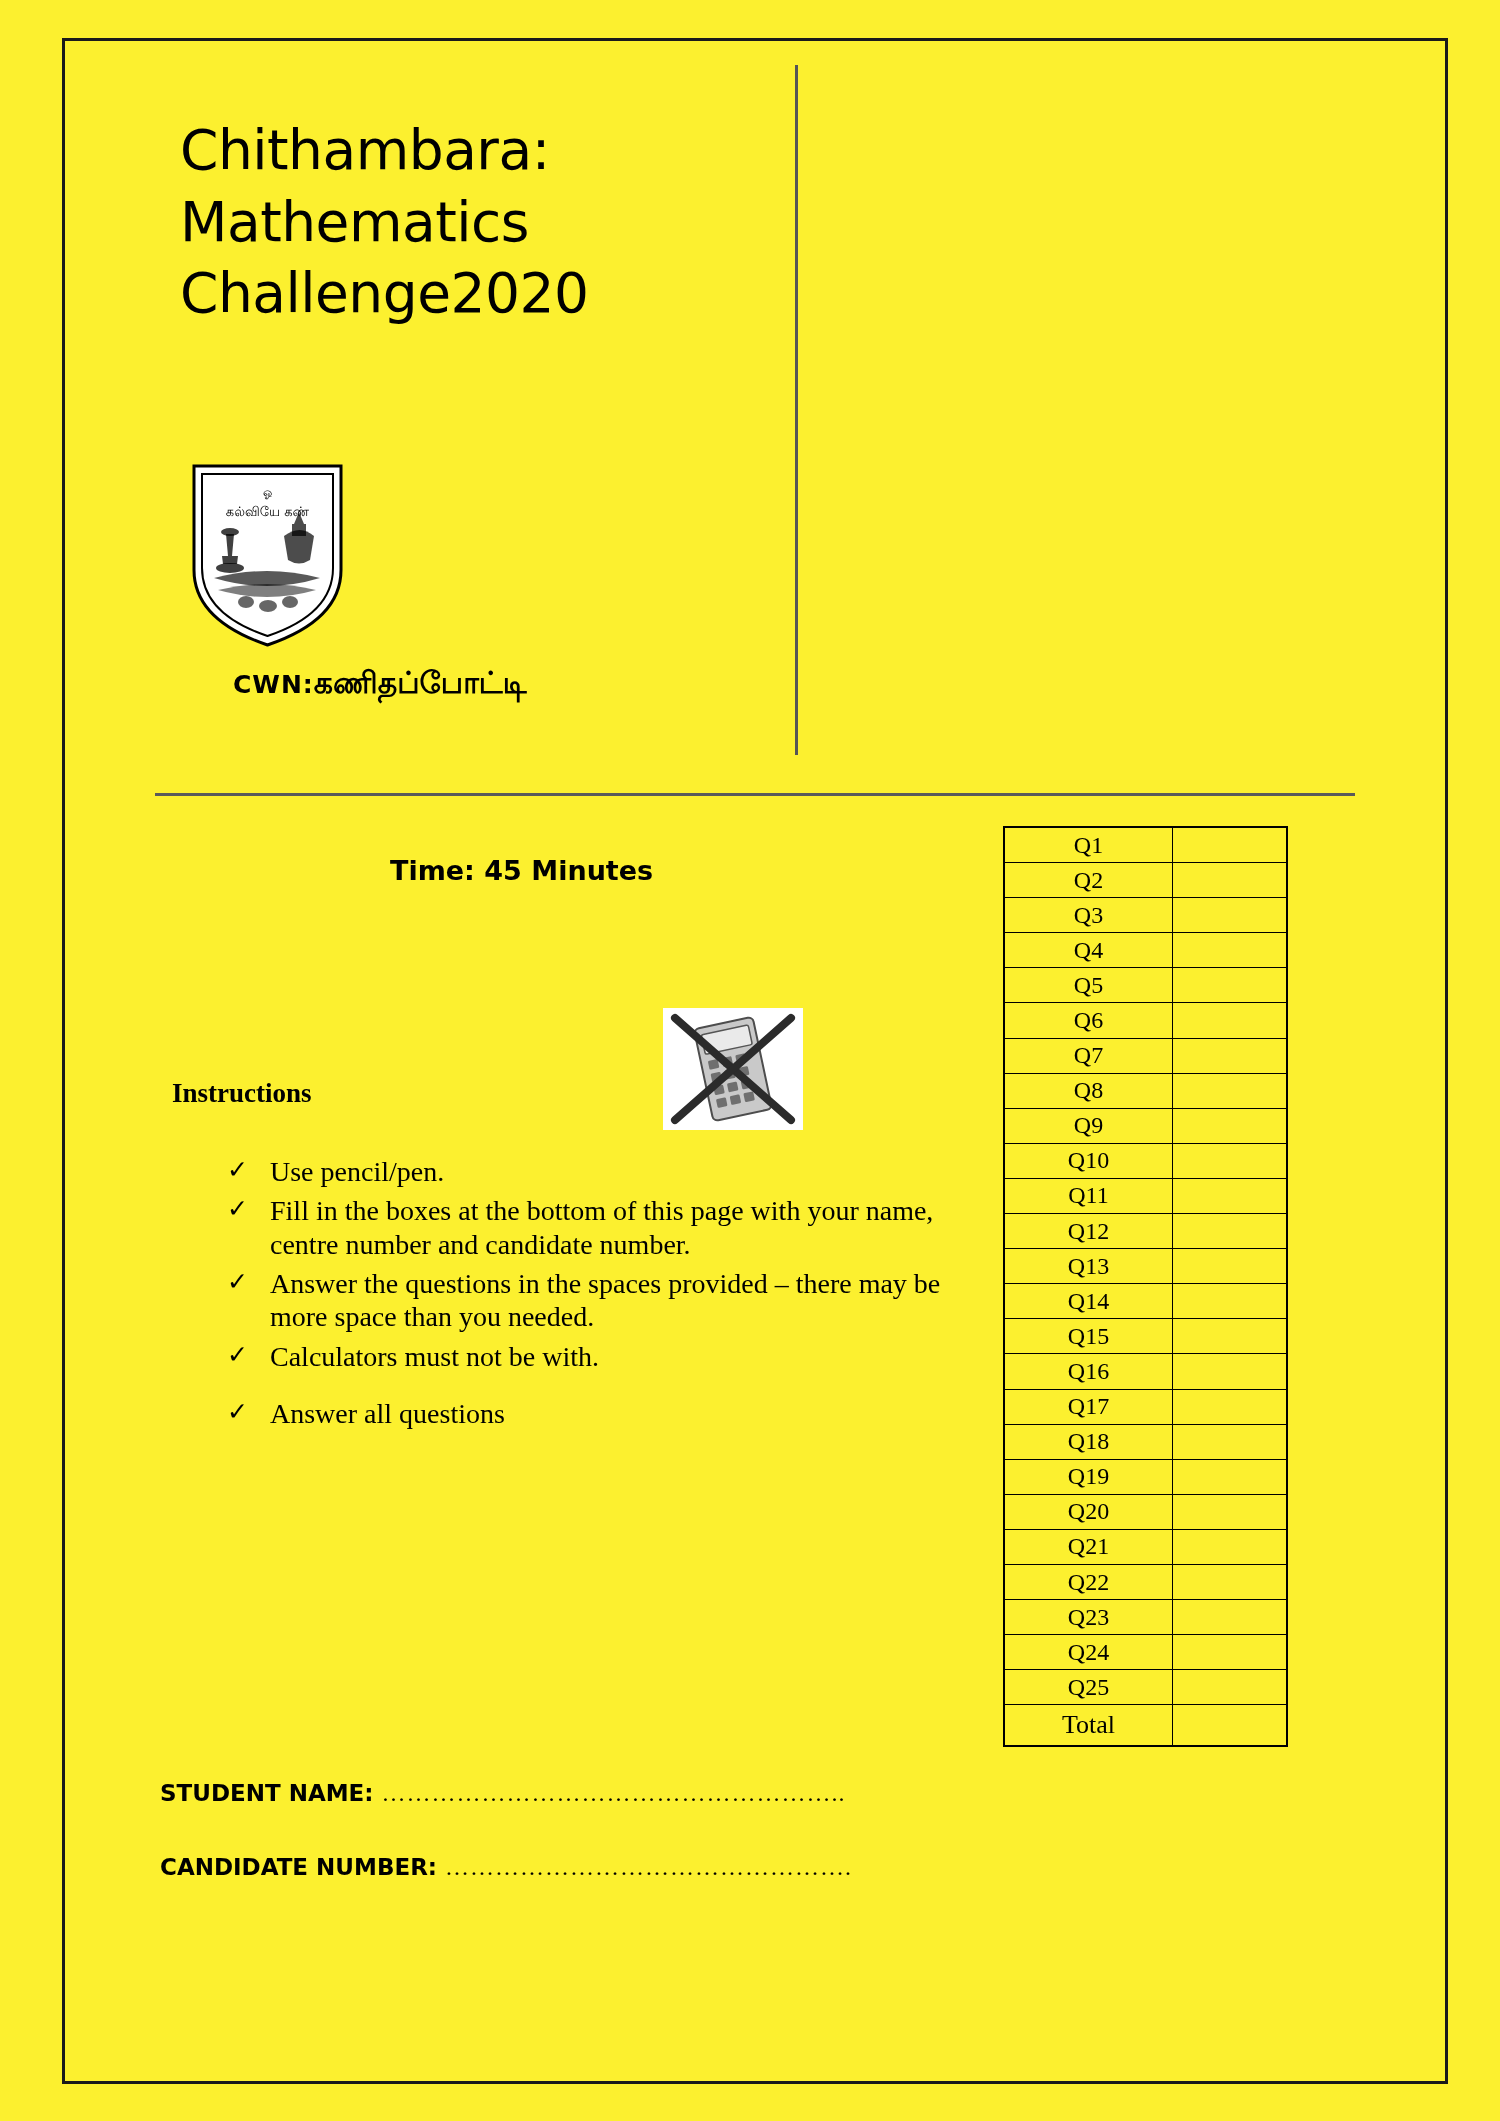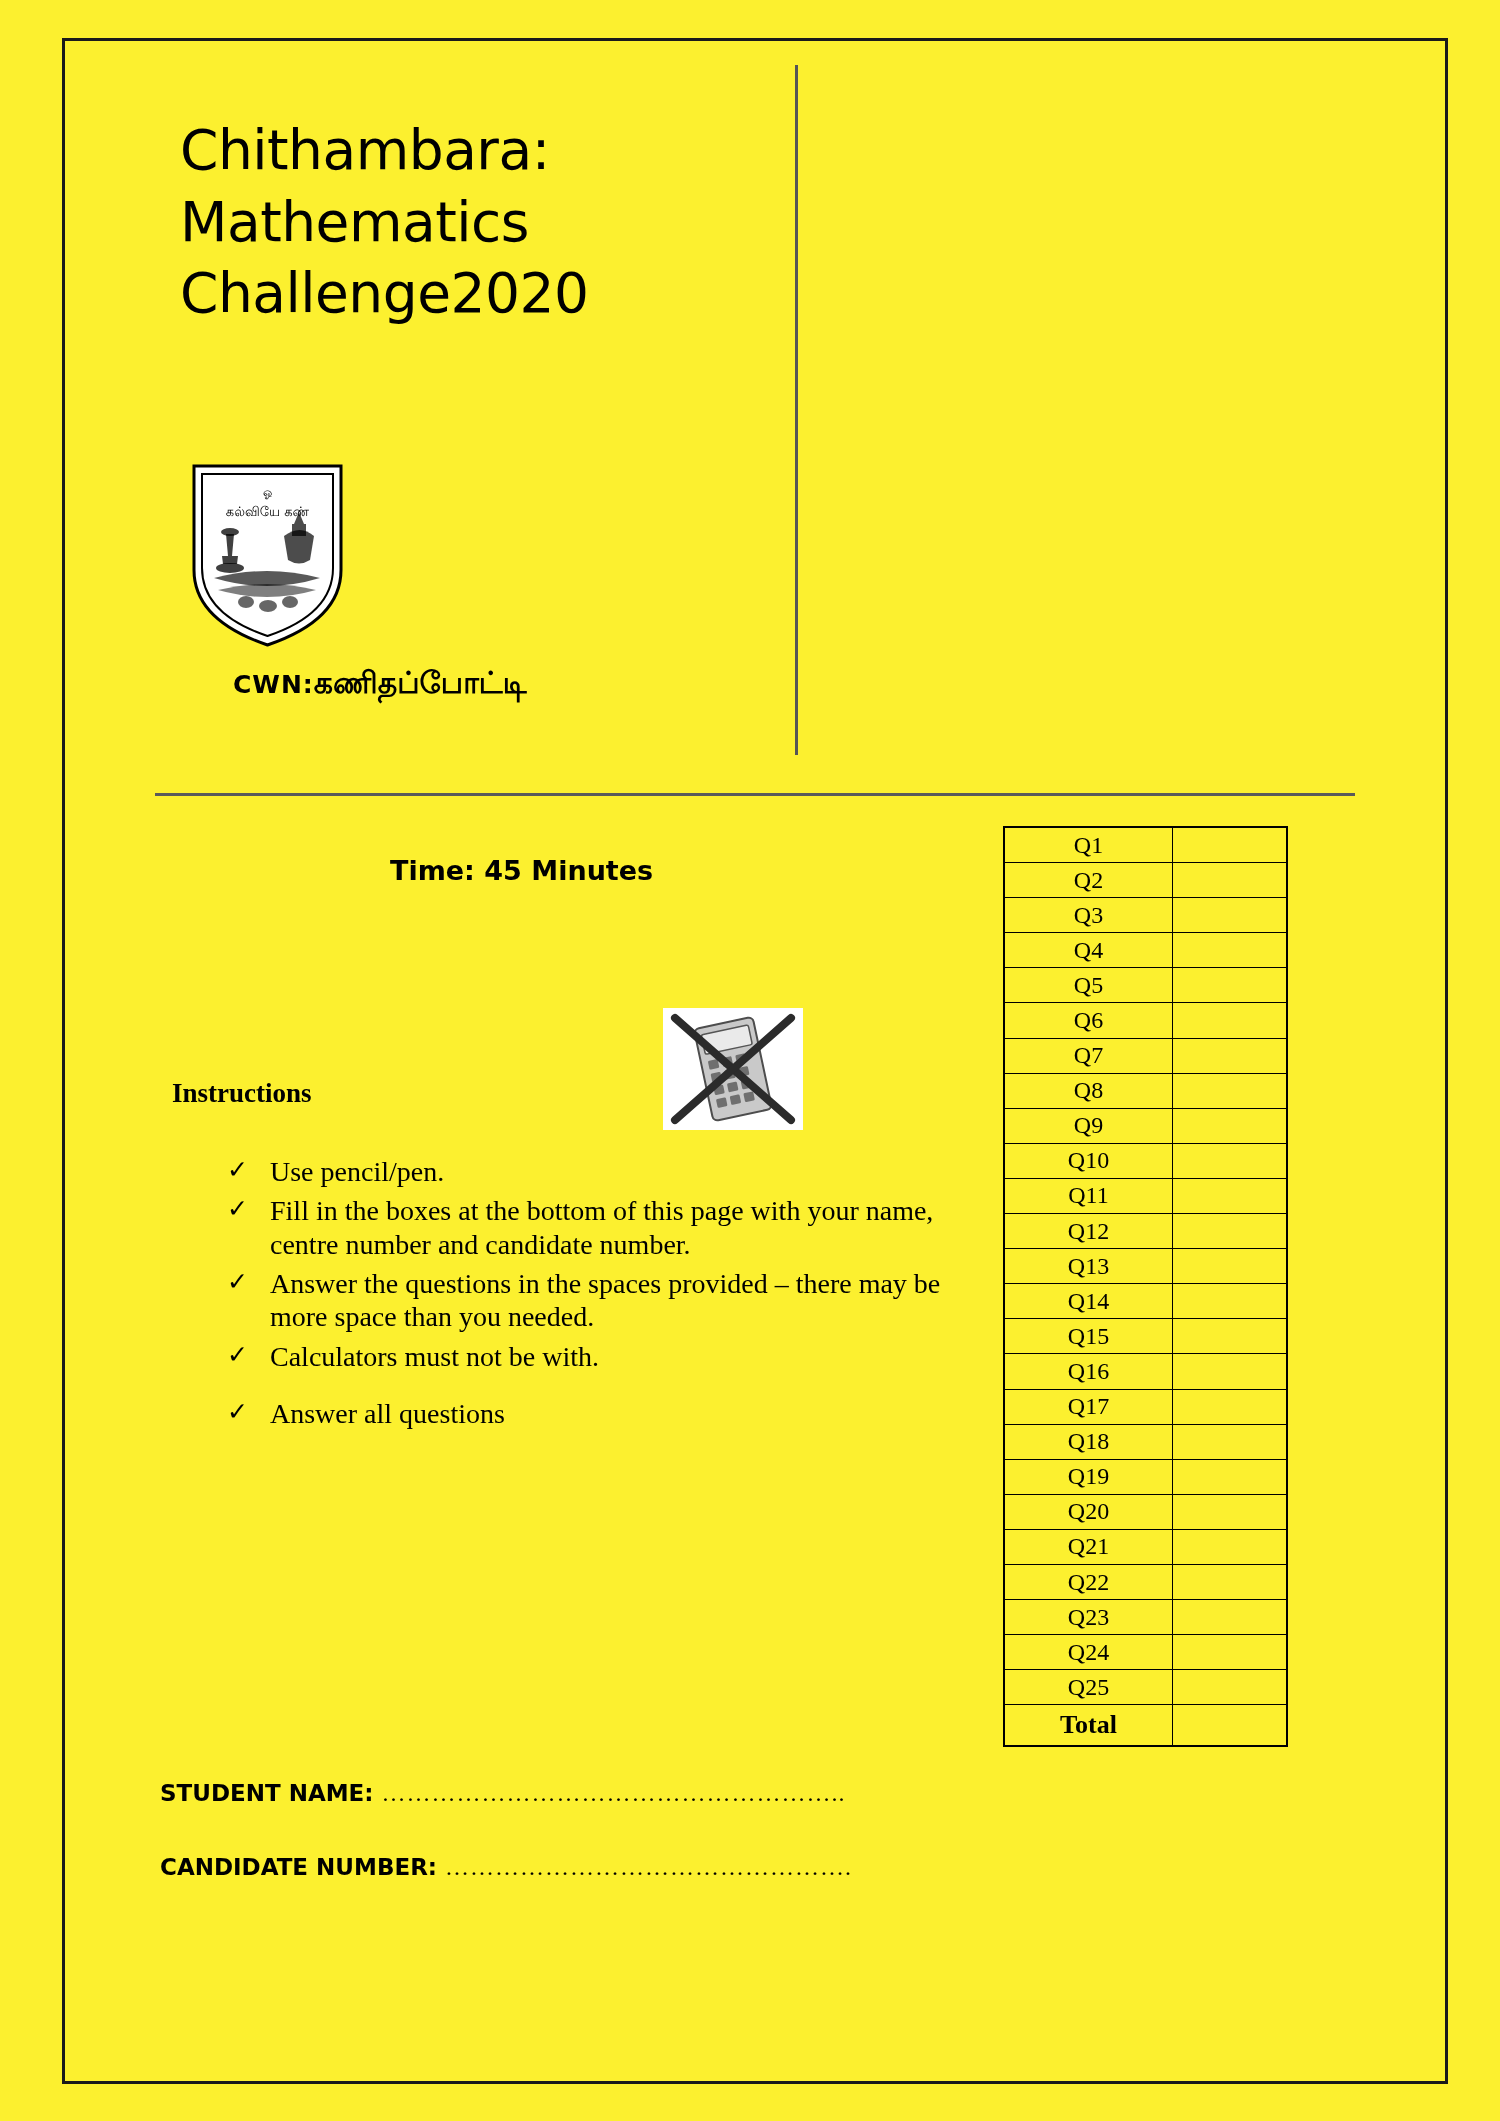--- a/index.html
+++ b/index.html
@@ -182,21 +182,21 @@
     align-items: center;
     justify-content: center;
     font-family: "Liberation Serif", serif;
     font-size: 24px;
     color: #000;
   }
   .grid-a {
     flex: 1;
   }
   .grid-row.total .grid-q {
-    font-weight: bold;
+    font-weight: normal;
     font-size: 26px;
   }
   .grid-row.total { height: 40px; }
 
   
   .fields {
     position: absolute;
     left: 160px;
     top: 1780px;
     width: 900px;

